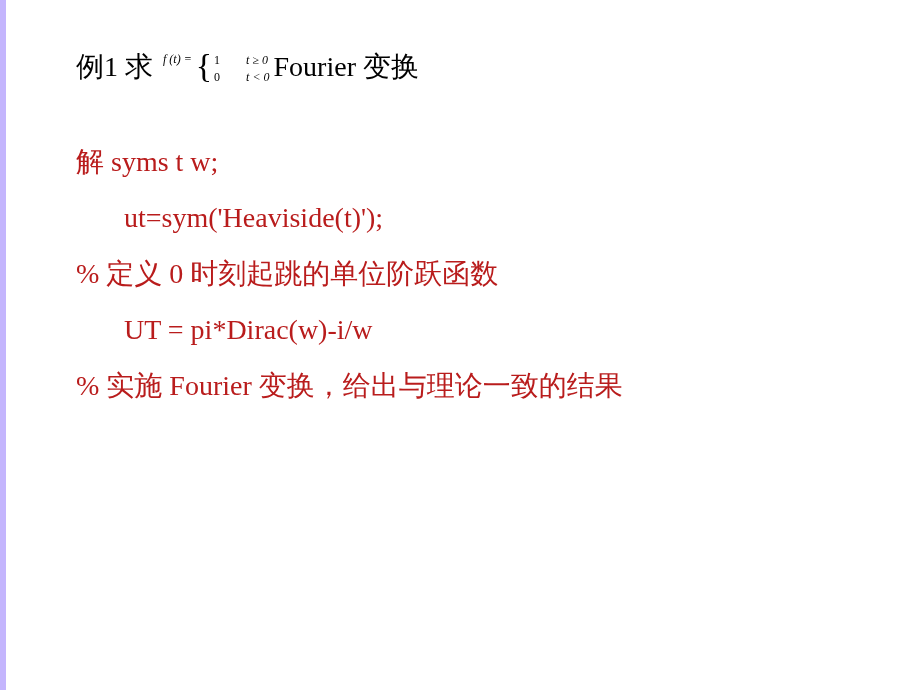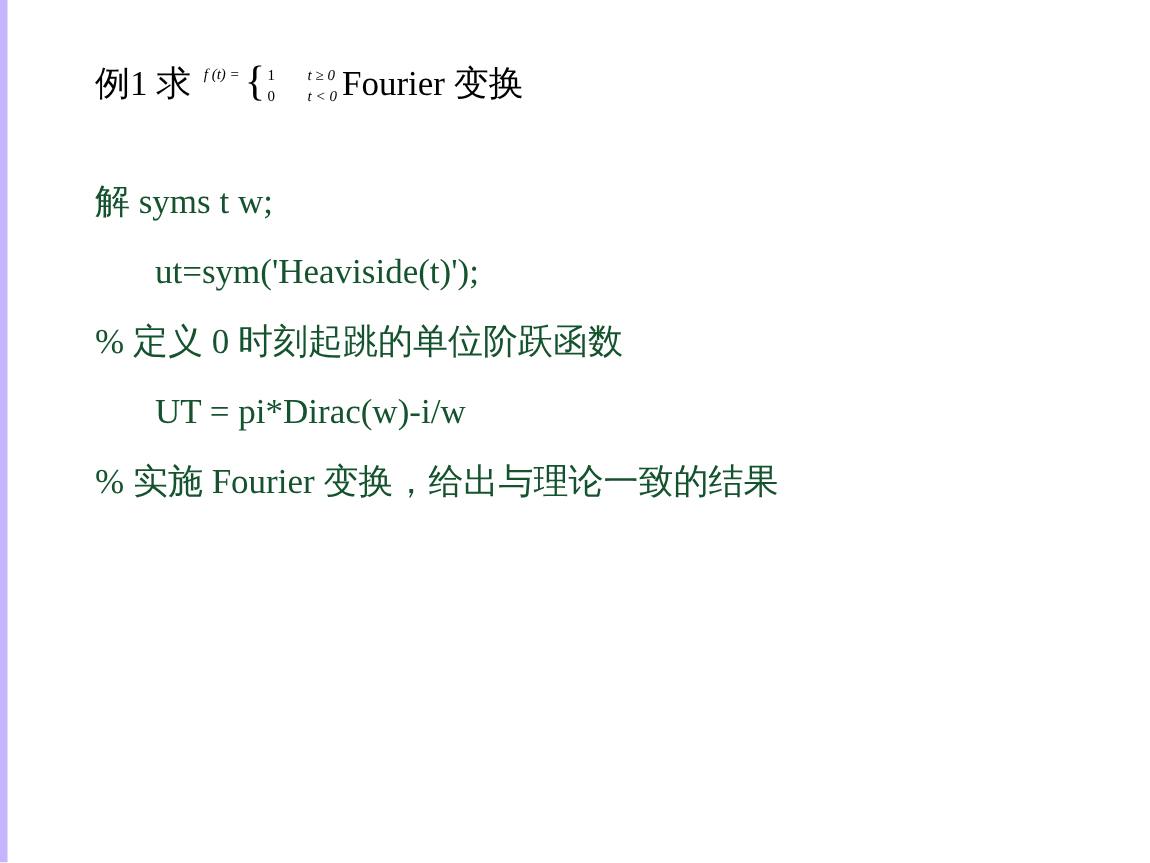--- a/index.html
+++ b/index.html
@@ -66,21 +66,21 @@
       width: 10px;
     }
     .piece-cond {
       white-space: nowrap;
     }
     .title-suffix {
       margin-left: 0;
     }
     .body-line {
       font-size: 28px;
-      color: #14532d;
+      color: #b91c1c;
       line-height: 2.0;
       font-family: "SimSun", "宋体", "Times New Roman", serif;
     }
     .latin {
       font-family: "Times New Roman", serif;
       margin-left: 48px;
     }
   </style>
 </head>
 <body>

